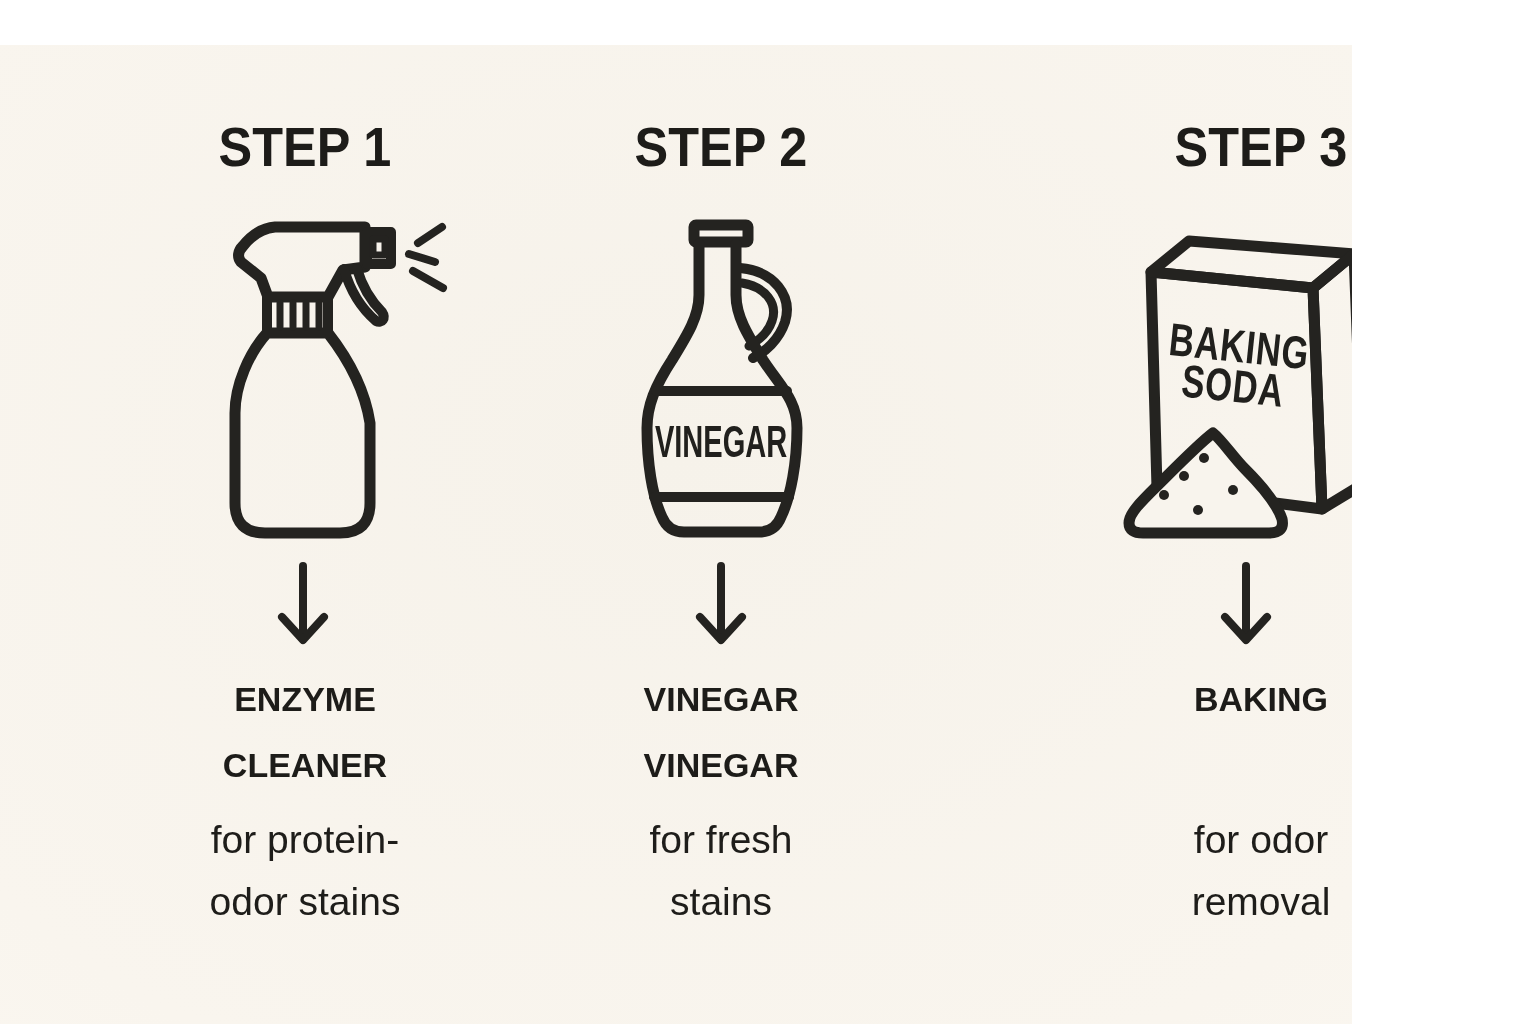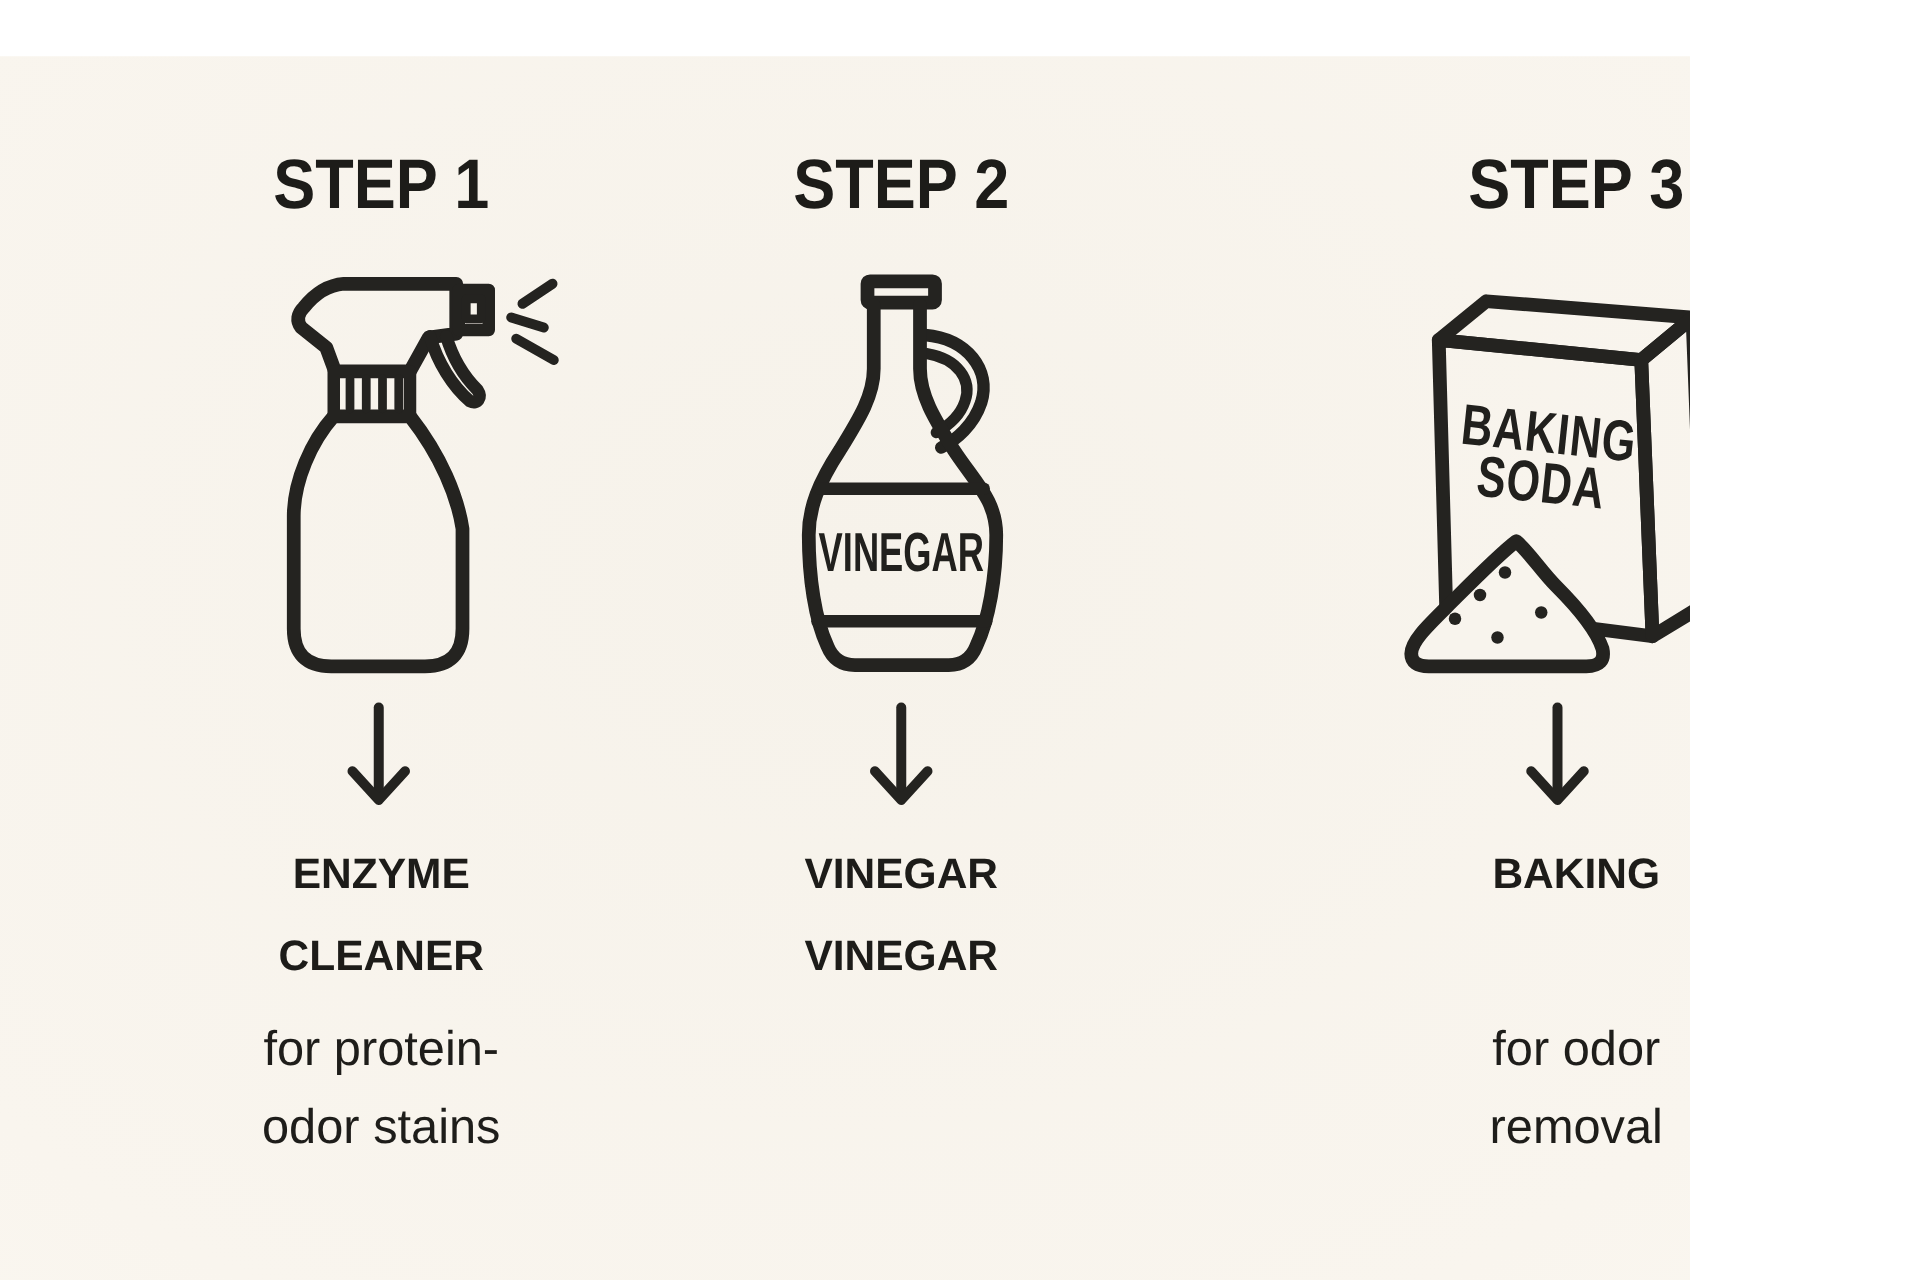--- a/index.html
+++ b/index.html
@@ -118,20 +118,24 @@
       <g class="stroke" stroke-width="8">
         <line x1="30" y1="6" x2="30" y2="78"></line>
         <polyline points="9,57 30,80 51,57" fill="none"></polyline>
       </g>
     </svg>
 
     <div class="title">
       <div>VINEGAR</div>
       <div>VINEGAR</div>
     </div>
+    <div class="subtitle">
+      <div>for fresh</div>
+      <div>stains</div>
+    </div>
   </div>
 
   <div class="col" id="col3">
     <div class="step-heading">STEP 3</div>
 
     <svg class="icon-svg" style="left:85px;top:175px" width="340" height="330" viewBox="0 0 340 330">
 
       <path class="stroke" stroke-width="11" d="M30,52 L192,68 L201,289 L36,268 Z"></path>
 
       <path class="stroke" stroke-width="11" d="M30,52 L68,21 L233,34 L192,68 Z"></path>

